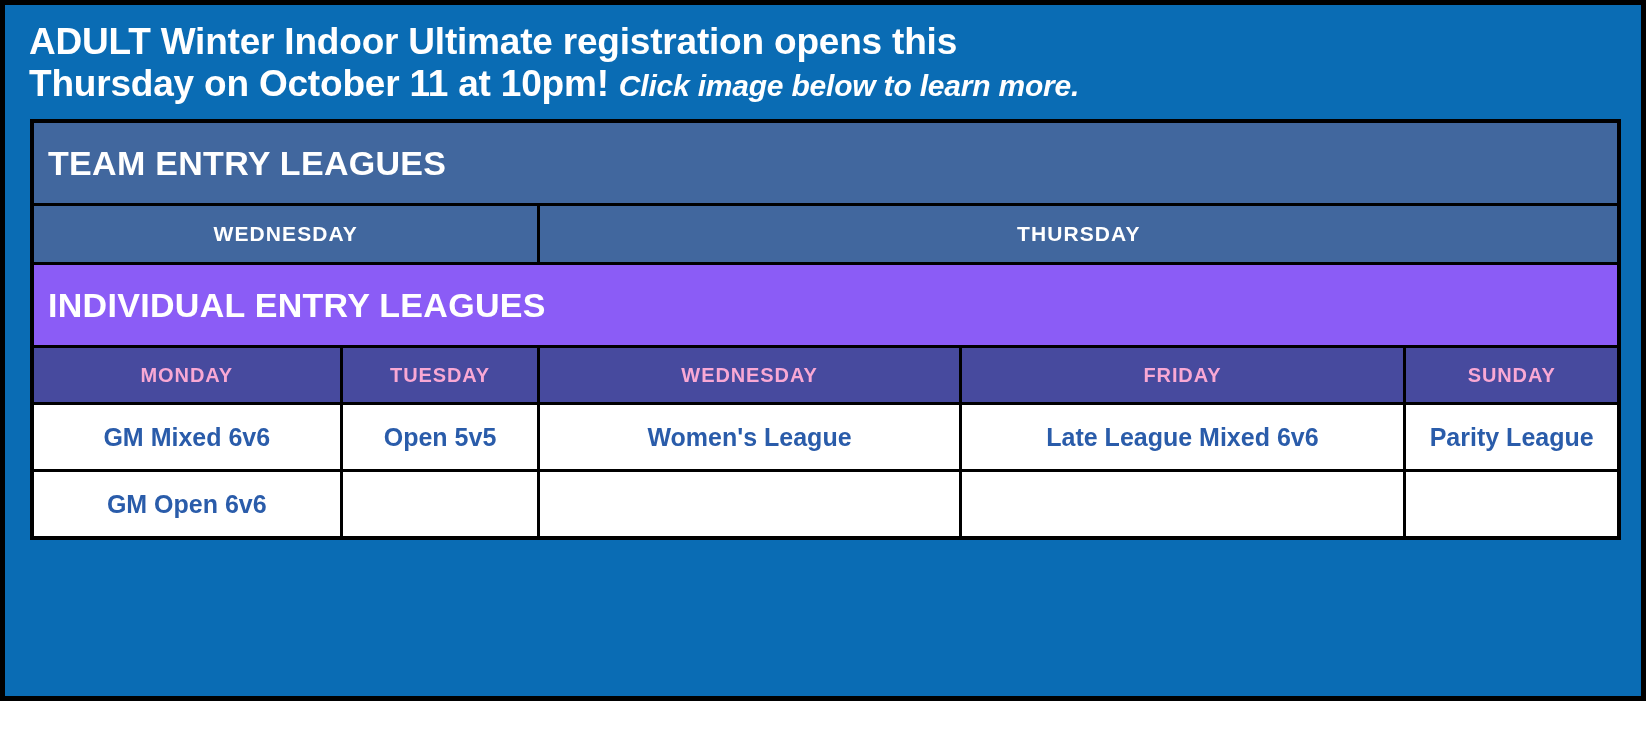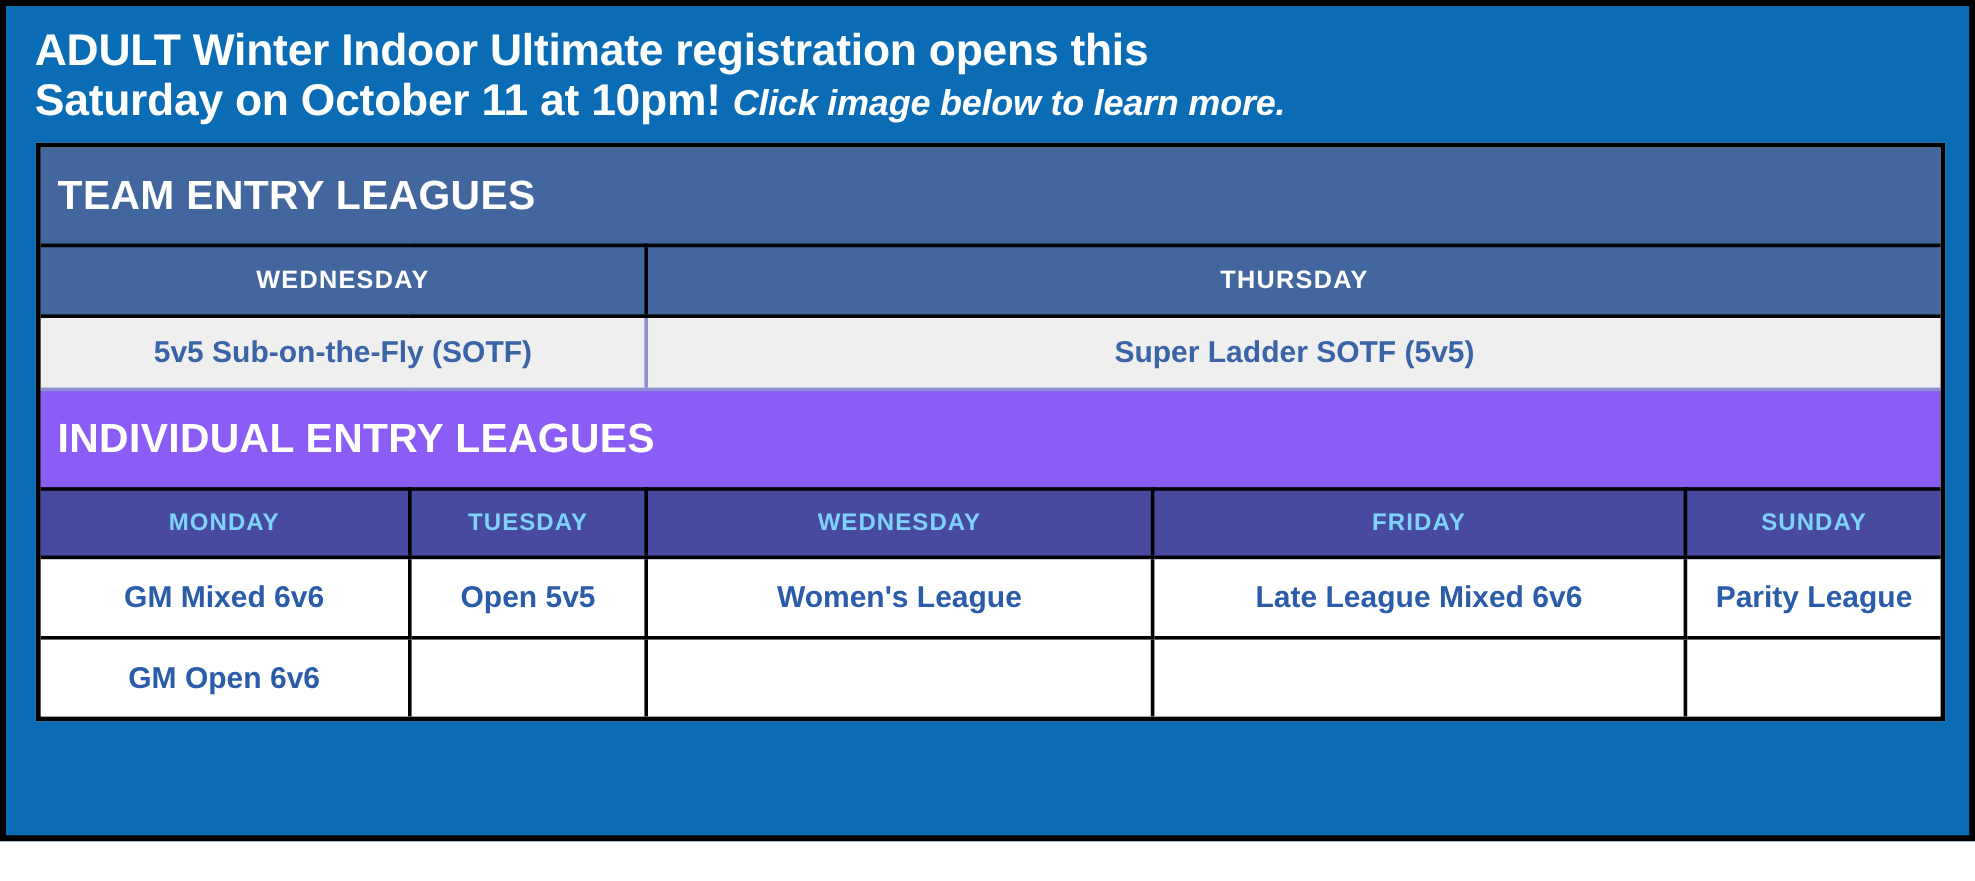--- a/index.html
+++ b/index.html
@@ -104,21 +104,21 @@
     font-weight: bold;
     text-align: center;
     height: 56px;
   }
   td.team-cell.sep { border-left: 3px solid #8b8ed0; }
   tr.team-row-1 td.team-cell { border-bottom: 3px solid #8b8ed0; }
 
   
   td.indiv-day {
     background: #474a9e;
-    color: #7dd3fc;
+    color: #f9a8d4;
     font-size: 20px;
     font-weight: bold;
     letter-spacing: 0.9px;
     text-align: center;
     height: 52px;
     border-bottom: 3px solid #000000;
   }
   td.indiv-day.sep { border-left: 3px solid #000000; }
 
   
@@ -134,21 +134,21 @@
   td.indiv-cell:first-child { border-left: none; }
   tr.indiv-row-1 td.indiv-cell { border-bottom: 3px solid #000000; }
 </style>
 </head>
 <body>
 
 <div id="poster">
 
   <div id="banner">
     <div class="line">ADULT Winter Indoor Ultimate registration opens this</div>
-    <div class="line"><span>Saturday on October 11 at 10pm!</span><span class="cta">Click image below to learn more.</span></div>
+    <div class="line"><span>Thursday on October 11 at 10pm!</span><span class="cta">Click image below to learn more.</span></div>
   </div>
 
   <div id="schedule">
     <table class="sched">
       <colgroup>
         <col style="width:19.4%">
         <col style="width:12.5%">
         <col style="width:26.6%">
         <col style="width:28.1%">
         <col style="width:13.4%">
@@ -157,24 +157,20 @@
 
         <tr>
           <td class="section-team" colspan="5">TEAM ENTRY LEAGUES</td>
         </tr>
 
         <tr>
           <td class="team-day" colspan="2">WEDNESDAY</td>
           <td class="team-day sep" colspan="3">THURSDAY</td>
         </tr>
 
-        <tr class="team-row-1">
-          <td class="team-cell" colspan="2">5v5 Sub-on-the-Fly (SOTF)</td>
-          <td class="team-cell sep" colspan="3">Super Ladder SOTF (5v5)</td>
-        </tr>
 
 
         <tr>
           <td class="section-indiv" colspan="5">INDIVIDUAL ENTRY LEAGUES</td>
         </tr>
 
         <tr>
           <td class="indiv-day">MONDAY</td>
           <td class="indiv-day sep">TUESDAY</td>
           <td class="indiv-day sep">WEDNESDAY</td>

